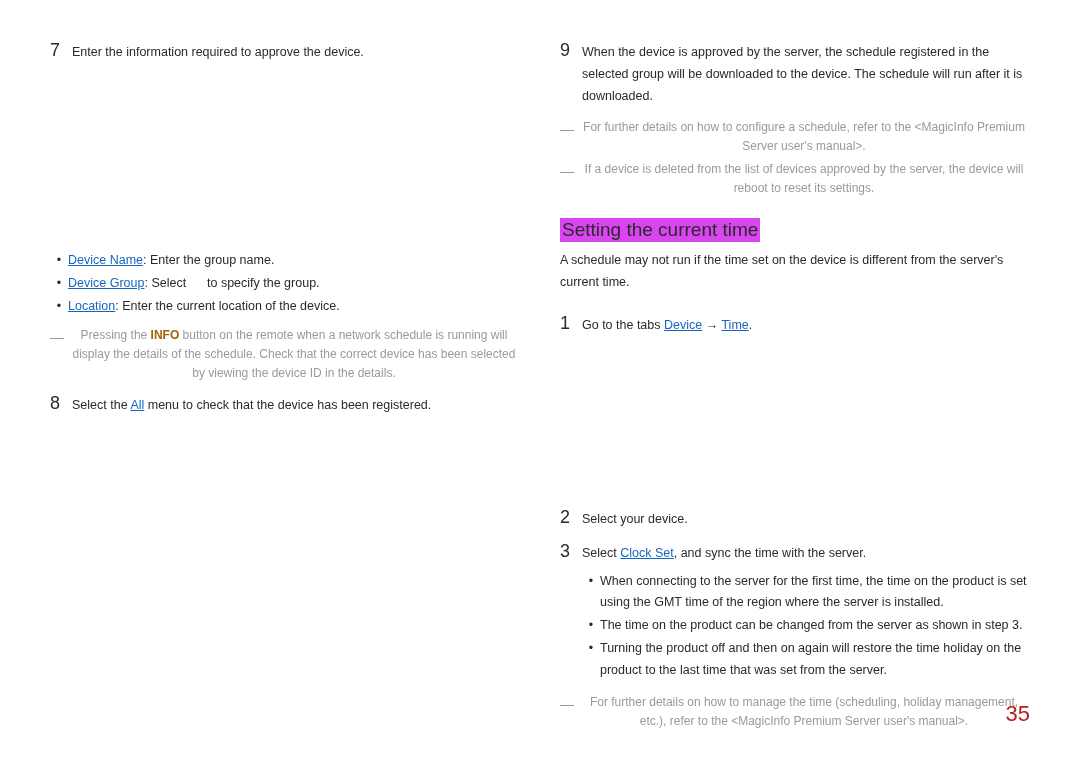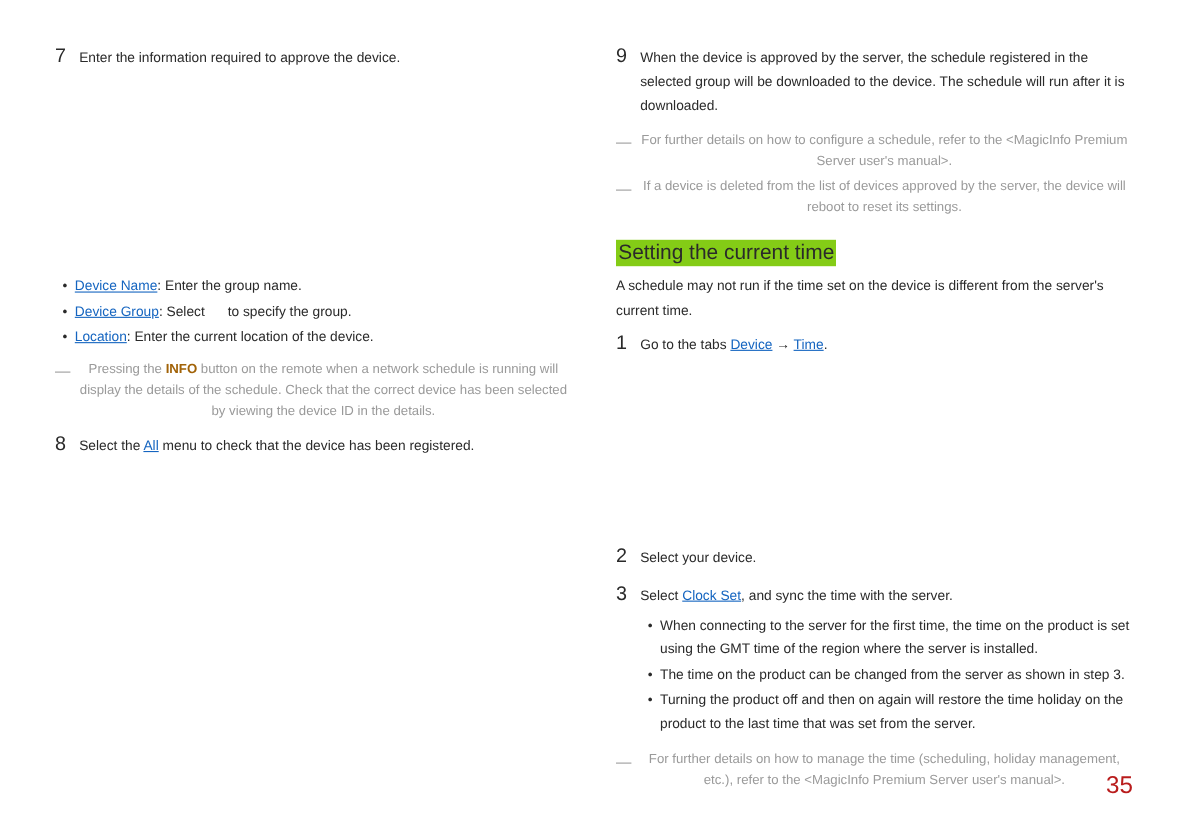--- a/index.html
+++ b/index.html
@@ -34,31 +34,31 @@
     .bullets { margin: 6px 0 8px 0; }
     .bullet { display: flex; font-size: 12.5px; line-height: 1.7; margin-bottom: 2px; }
     .bullet-mark { width: 18px; flex-shrink: 0; text-align: center; }
     .bullet-body { flex: 1; }
     .notes { margin: 4px 0 10px 0; }
     .note { display: flex; font-size: 12px; line-height: 1.6; color: #9a9a9a; margin-bottom: 4px; }
     .note-mark { width: 18px; flex-shrink: 0; text-align: left; font-size: 14px; color: #9a9a9a; }
     .note-body { flex: 1; text-align: center; }
     .link { color: #1565c0; text-decoration: underline; } 
     .hl {
-      background: #84cc16; 
+      background: #d946ef; 
       padding: 1px 2px;
     }
     .h3 {
       font-size: 19px;
       font-weight: 400;
       color: #2a2a2a;
       margin: 10px 0 8px 0;
       display: inline-block;
     }
-    .para { font-size: 12.5px; line-height: 1.7; margin-bottom: 8px; }
+    .para { font-size: 12.5px; line-height: 1.7; margin-bottom: 20px; }
     .sub-bullets { margin: 6px 0 0 0; }
     .page-num {
       position: absolute;
       right: 50px;
       bottom: 36px;
       font-size: 22px;
       color: #b91c1c;
     }
     .info-strong { font-weight: 600; color: #a16207; }
   </style>

